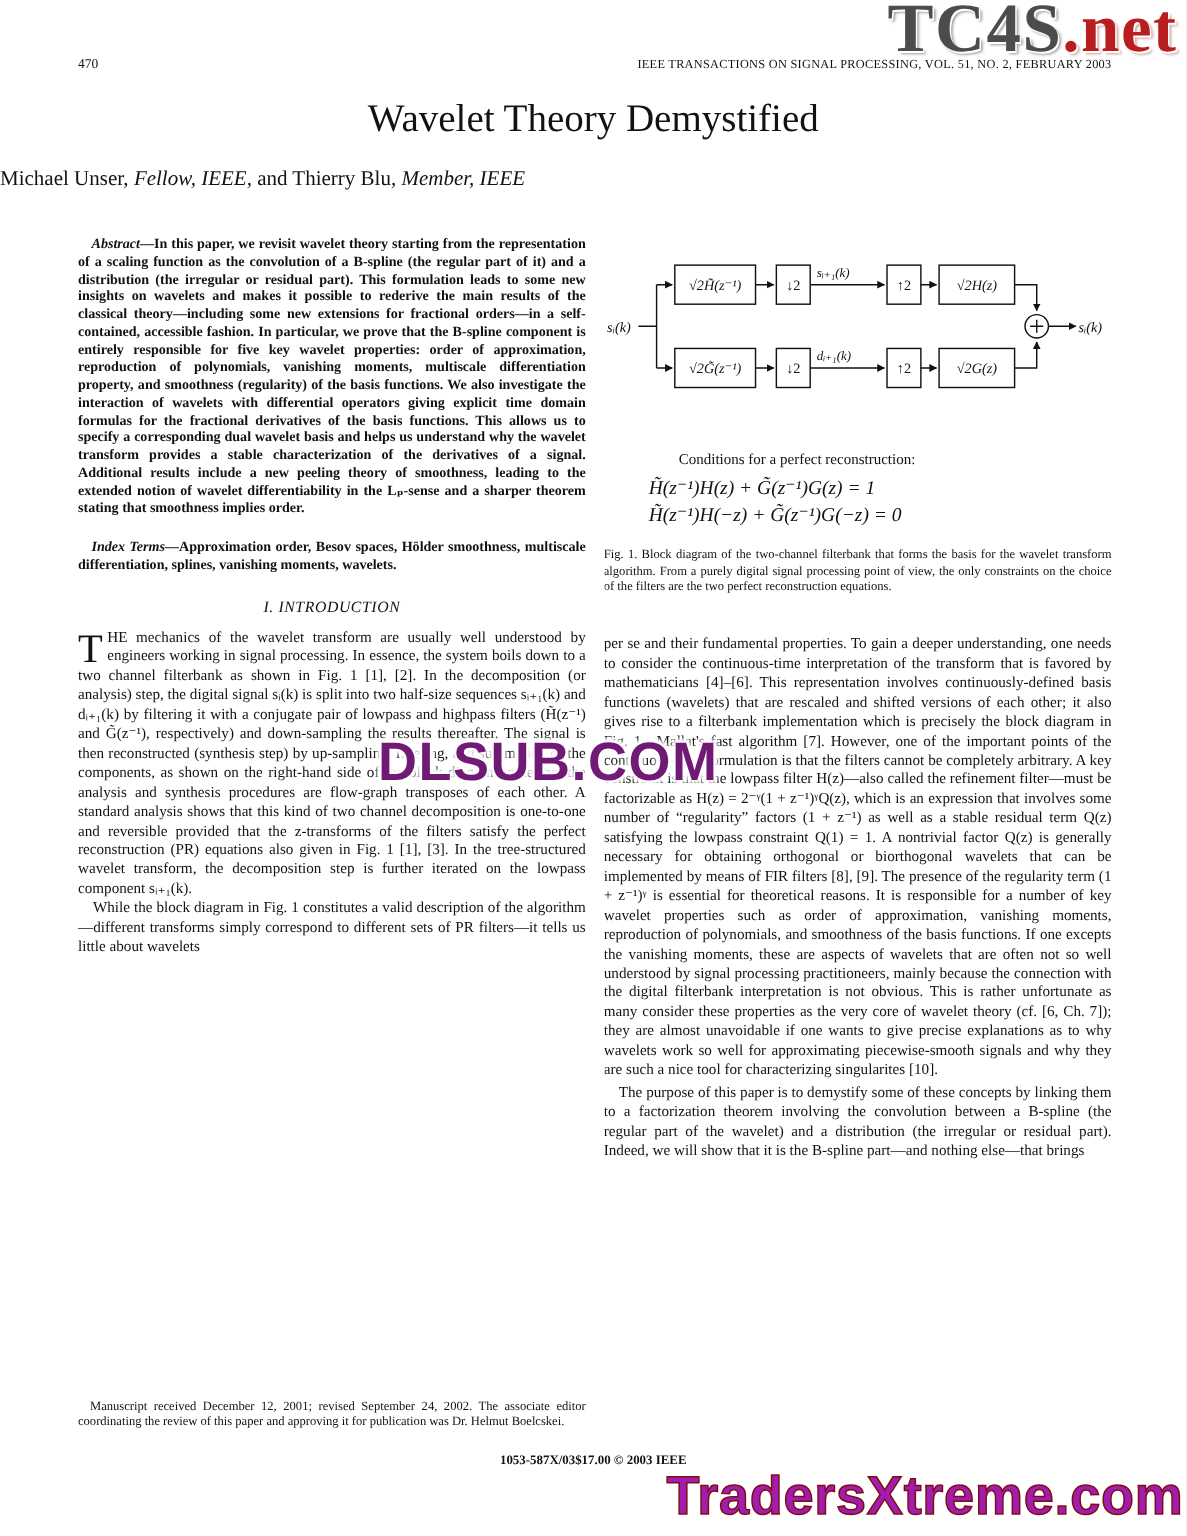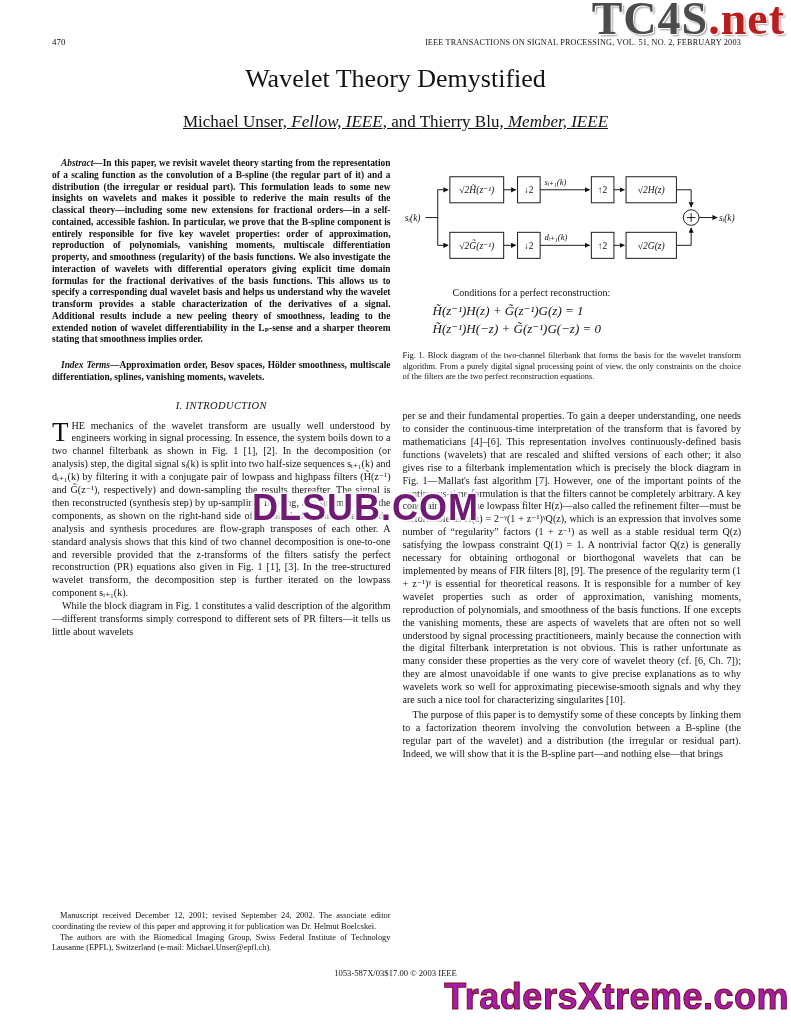--- a/index.html
+++ b/index.html
@@ -11,22 +11,22 @@
 
   
   .header { position:absolute; top:37px; left:52px; width:689px;
     display:flex; justify-content:space-between; align-items:baseline; }
   .page-num { font-size:9px; }
   .journal { font-size:8.2px; letter-spacing:0.2px; }
 
   
   .title { position:absolute; top:64px; left:0; width:100%; text-align:center;
     font-size:26px; font-weight:400; margin:0; }
-  .authors { position:absolute; top:112px; left:0; width:100%; text-align:center;
-    font-size:17px;text-decoration:underline; }
+  .authors { position:absolute; top:112px; left:0; width:100%; text-align:left;
+    font-size:14px; }
   .it { font-style:italic; }
 
   
   .columns { position:absolute; top:158px; left:52px; width:689px; height:796px;
     display:flex; gap:12px; }
   .col { flex:1; min-width:0; display:flex; flex-direction:column; overflow:hidden; }
 
   .abstract, .index-terms {
     font-size:9.4px; font-weight:bold; line-height:1.25; text-align:justify;
     margin:14px 0 0 0; text-indent:9px; }
@@ -40,29 +40,29 @@
   .indent { text-indent:10px; }
   .dropcap { float:left; font-size:27px; line-height:23px; padding:1px 3px 0 0; }
 
   .footnote { margin-top:auto; font-size:8.4px; line-height:1.27; text-align:justify; }
   .footnote p { margin:0; text-indent:8px; }
 
   
   .figure { margin:4px 0 12px 0; }
   svg.diagram { width:100%; height:auto; display:block; }
   .diagram text { font-family:"Liberation Serif","DejaVu Serif",serif; }
-  .conditions-title { font-size:10px; margin:14px 0 5px 2px;padding-left:48px; }
+  .conditions-title { font-size:10px; margin:28px 0 5px 2px;padding-left:48px; }
   .eq { font-size:13px; font-style:italic; margin:2px 0 2px 30px; }
   .caption { font-size:8.4px; line-height:1.27; text-align:justify; margin:14px 0 0 0; }
   .right-p1 { margin-top:15px; }
   .right-p2 { margin-top:2px; }
 
   
   .footer { position:absolute; bottom:46px; left:0; width:100%;
-    text-align:center; font-size:8.6px; }
+    text-align:center; font-size:8.6px;font-weight:bold; }
 
   
   .wm-top { position:absolute; top:-8px; right:6px; font-size:46px; font-weight:bold;
     font-family:"Liberation Serif","DejaVu Serif",serif; letter-spacing:1px; z-index:10; }
   .wm-top .wm-gray { color:#4c4c4c;
     text-shadow:1px 1px 0 #ffffff, 2px 2px 2px #999; }
   .wm-top .wm-red { color:#b81e1e;
     text-shadow:1px 1px 0 #ffffff, 2px 2px 2px #c99; }
   .wm-mid { position:absolute; top:487px; left:252px; z-index:10;
     font-family:"Liberation Sans","DejaVu Sans",sans-serif;
@@ -103,21 +103,20 @@
       <p class="index-terms"><span class="abs-label">Index Terms—</span><span>Approximation order, Besov spaces, Hölder smoothness, multiscale differentiation, splines, vanishing moments, wavelets.</span></p>
 
       <h2 class="section-heading">I. INTRODUCTION</h2>
 
       <p class="body-p"><span class="dropcap">T</span><span>HE mechanics of the wavelet transform are usually well understood by engineers working in signal processing. In essence, the system boils down to a two channel filterbank as shown in Fig. 1 [1], [2]. In the decomposition (or analysis) step, the digital signal sᵢ(k) is split into two half-size sequences sᵢ₊₁(k) and dᵢ₊₁(k) by filtering it with a conjugate pair of lowpass and highpass filters (H̃(z⁻¹) and G̃(z⁻¹), respectively) and down-sampling the results thereafter. The signal is then reconstructed (synthesis step) by up-sampling, filtering, and summation of the components, as shown on the right-hand side of the block diagram; note that the analysis and synthesis procedures are flow-graph transposes of each other. A standard analysis shows that this kind of two channel decomposition is one-to-one and reversible provided that the z-transforms of the filters satisfy the perfect reconstruction (PR) equations also given in Fig. 1 [1], [3]. In the tree-structured wavelet transform, the decomposition step is further iterated on the lowpass component sᵢ₊₁(k).</span></p>
 
       <p class="body-p indent">While the block diagram in Fig. 1 constitutes a valid description of the algorithm—different transforms simply correspond to different sets of PR filters—it tells us little about wavelets</p>
 
       <div class="footnote">
         <p>Manuscript received December 12, 2001; revised September 24, 2002. The associate editor coordinating the review of this paper and approving it for publication was Dr. Helmut Boelcskei.</p>
-        <p>The authors are with the Biomedical Imaging Group, Swiss Federal Institute of Technology Lausanne (EPFL), Switzerland (e-mail: Michael.Unser@epfl.ch).</p>
       </div>
     </div>
 
     <div class="col">
       <div class="figure">
         <svg class="diagram" viewBox="0 0 390 128" xmlns="http://www.w3.org/2000/svg">
           <defs>
             <marker id="arr" markerWidth="7" markerHeight="7" refX="5.5" refY="3" orient="auto" markerUnits="userSpaceOnUse">
               <path d="M0,0 L6,3 L0,6 Z" fill="#121212"></path>
             </marker>

